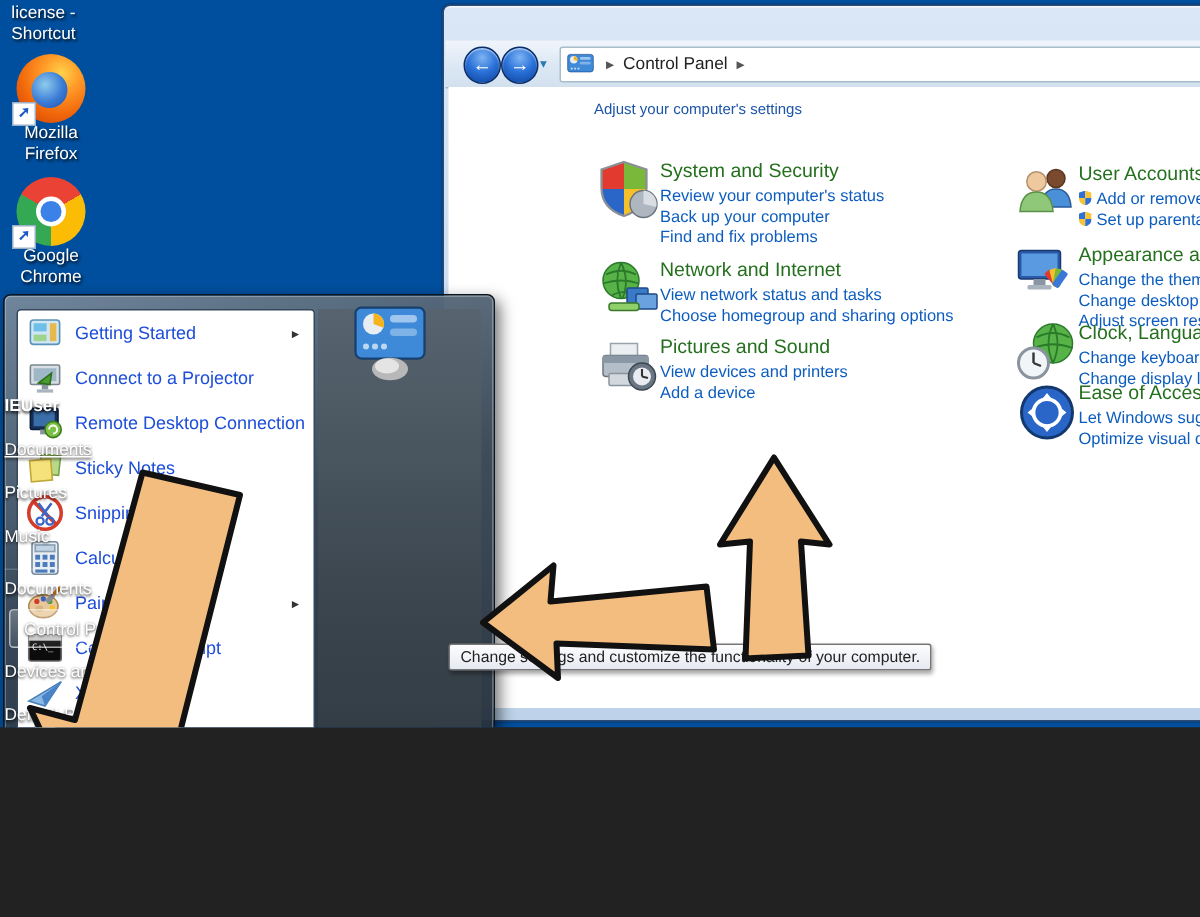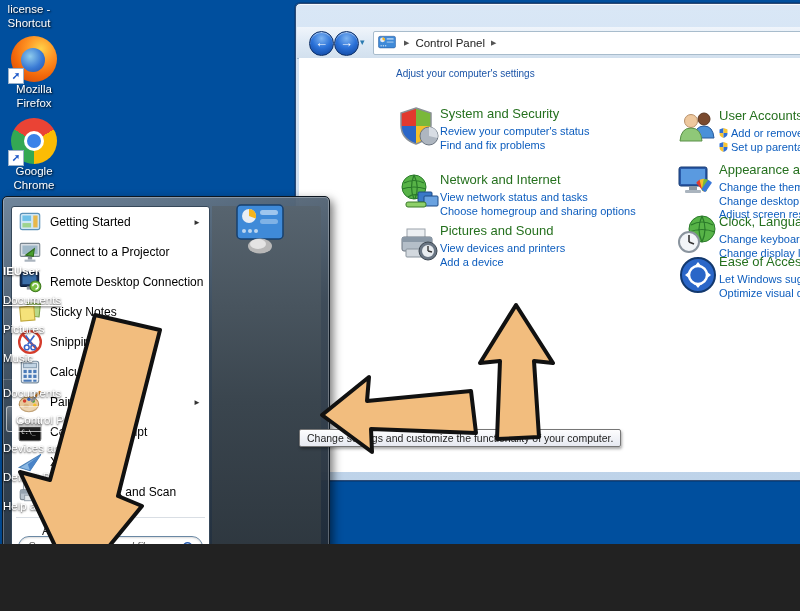--- a/index.html
+++ b/index.html
@@ -1,16 +1,16 @@
 <!DOCTYPE html>
 <html><head>
 <meta charset="utf-8">
 <style>
   html,body{margin:0;padding:0;background:#222;}
-  #stage{position:relative;width:800px;height:544px;overflow:hidden;
+  #stage{position:relative;width:800px;height:485px;overflow:hidden;
          font-family:"Liberation Sans",sans-serif;background:#004f9e;}
   
   .dicon{position:absolute;text-align:center;color:#fff;}
   .dlabel{font-size:11.5px;line-height:14px;text-shadow:1px 1px 2px rgba(0,0,0,.9);}
   .ff-ball{position:relative;width:46px;height:46px;border-radius:50%;
     background:radial-gradient(circle at 65% 28%,#ffd24a 0%,#ff9726 30%,#f1660a 62%,#c83d08 100%);}
   .ff-ball::before{content:"";position:absolute;left:22%;top:26%;width:52%;height:52%;border-radius:50%;
     background:radial-gradient(circle at 38% 35%,#8ecbec 0%,#3a7bd5 55%,#1e4fa8 100%);}
   .chrome-ball{position:relative;width:46px;height:46px;border-radius:50%;
     background:conic-gradient(from -60deg,#ea4335 0deg 120deg,#fbbc05 120deg 240deg,#34a853 240deg 360deg);}
@@ -44,21 +44,21 @@
     background:linear-gradient(#fdfdfe,#e6e9f1);border:1px solid #767676;border-radius:2px;
     padding:2px 7px;font-size:10.5px;color:#222;box-shadow:1px 2px 3px rgba(0,0,0,.35);}
   
   .startmenu{position:absolute;left:2px;top:196px;width:326px;height:376px;z-index:50;border-radius:5px;
     background:linear-gradient(160deg,rgba(116,136,156,.97),rgba(56,70,84,.97) 45%,rgba(30,40,52,.97));
     border:1px solid #0c1620;box-shadow:inset 0 0 0 1px rgba(255,255,255,.28),3px 4px 10px rgba(0,0,0,.55);}
   .sm-left{position:absolute;left:8px;top:9px;width:197px;height:358px;background:#fff;
     border:1px solid #36485a;border-radius:3px;}
   .sm-item{position:relative;height:30px;display:flex;align-items:center;padding-left:5px;cursor:pointer;}
   .sm-item .mi{width:26px;height:26px;flex:0 0 26px;margin-right:7px;}
-  .sm-item .lbl{font-size:12px;color:#000000;}
+  .sm-item .lbl{font-size:12px;color:#1d4ed8;}
   .sm-item .sub{position:absolute;right:8px;font-size:8px;color:#333;}
   .sm-all{position:absolute;left:4px;right:4px;top:310px;height:26px;border-top:1px solid #d9dee4;
     font-size:12px;color:#1c1c1c;line-height:26px;padding-left:26px;cursor:pointer;}
   .sm-search{position:absolute;left:6px;bottom:6px;width:183px;height:21px;background:#fff;
     border:1px solid #6a88a4;border-radius:11px;box-shadow:inset 0 1px 2px rgba(0,0,0,.15);}
   .sm-search .ph{position:absolute;left:9px;top:3px;font-size:11px;font-style:italic;color:#5a5a5a;}
   .sm-right{position:absolute;left:209px;top:9px;width:109px;height:358px;border-radius:0 3px 3px 0;
     background:linear-gradient(#57646f,#3a454e 55%,#2d363e);}
   .sm-ritem{position:absolute;left:0;width:109px;height:26px;font-size:11.5px;color:#fff;
     line-height:26px;padding-left:0;box-sizing:border-box;text-shadow:0 1px 2px rgba(0,0,0,.85);cursor:pointer;}
@@ -154,20 +154,21 @@
             <rect x="3" y="20" width="15" height="18" fill="#2a66c8"></rect>
               <rect x="18" y="20" width="15" height="18" fill="#f5c02a"></rect>
           </g>
           <path d="M18 2 L33 7 V19 C33 29 27 35 18 38 C9 35 3 29 3 19 V7 Z" fill="none" stroke="#8a9096" stroke-width="1.5"></path>
           <circle cx="31" cy="30" r="9" fill="#aeb6c0" stroke="#6a7480"></circle>
           <path d="M31 30 L31 21 A9 9 0 0 1 39.5 32 Z" fill="#d8dde4"></path>
         </svg>
         <div class="grp-txt">
           <div class="grp-title">System and Security</div>
           <div class="grp-link">Review your computer's status</div>
+          <div class="grp-link">Back up your computer</div>
           <div class="grp-link">Find and fix problems</div>
         </div>
       </div>
 
       <div class="grp" style="left:99px;top:114px;">
         <svg class="grp-ico" viewBox="0 0 42 42">
           <circle cx="16" cy="15" r="12" fill="#57b347" stroke="#2a7a2a"></circle>
           <path d="M6 11 Q16 6 26 11 M4 17 Q16 13 28 17 M10 25 Q16 21 24 24 M16 3 Q11 15 16 27 M16 3 Q22 15 17 27" stroke="#2a7a2a" stroke-width="1.2" fill="none"></path>
           <rect x="20" y="20" width="14" height="10" rx="1" fill="#3a78c8" stroke="#1c4a86"></rect>
           <rect x="26" y="24" width="14" height="10" rx="1" fill="#6aa2e0" stroke="#1c4a86"></rect>

